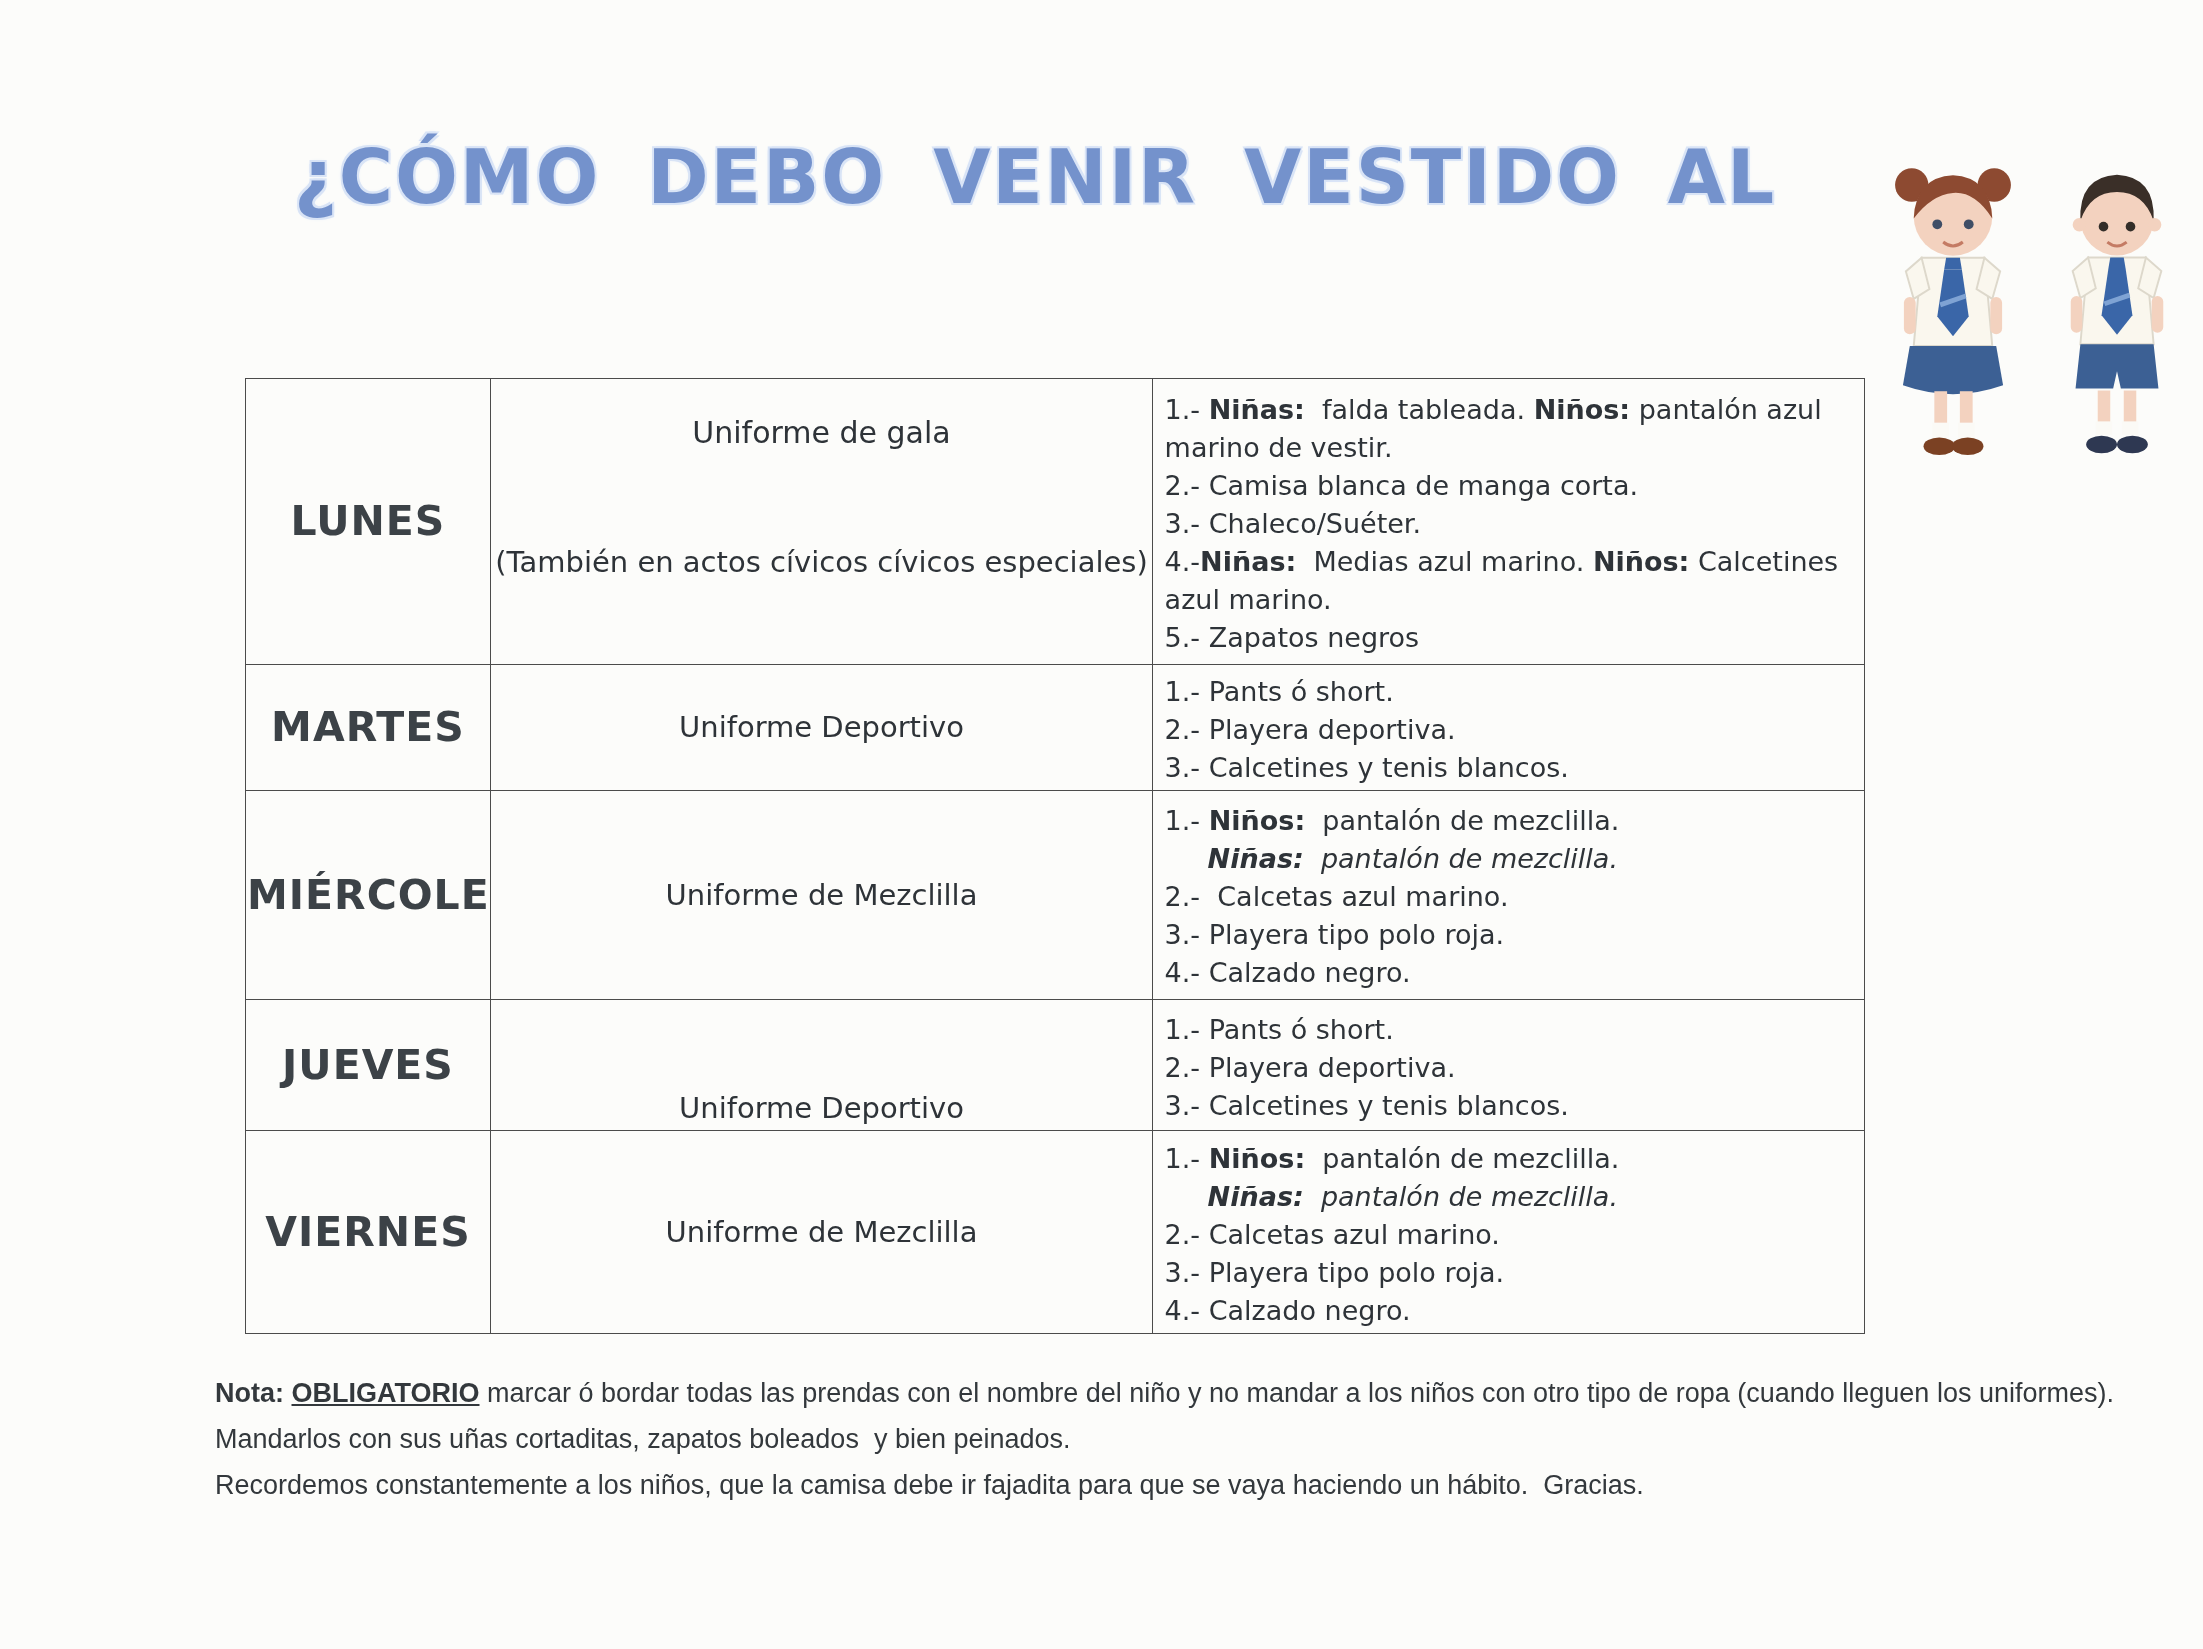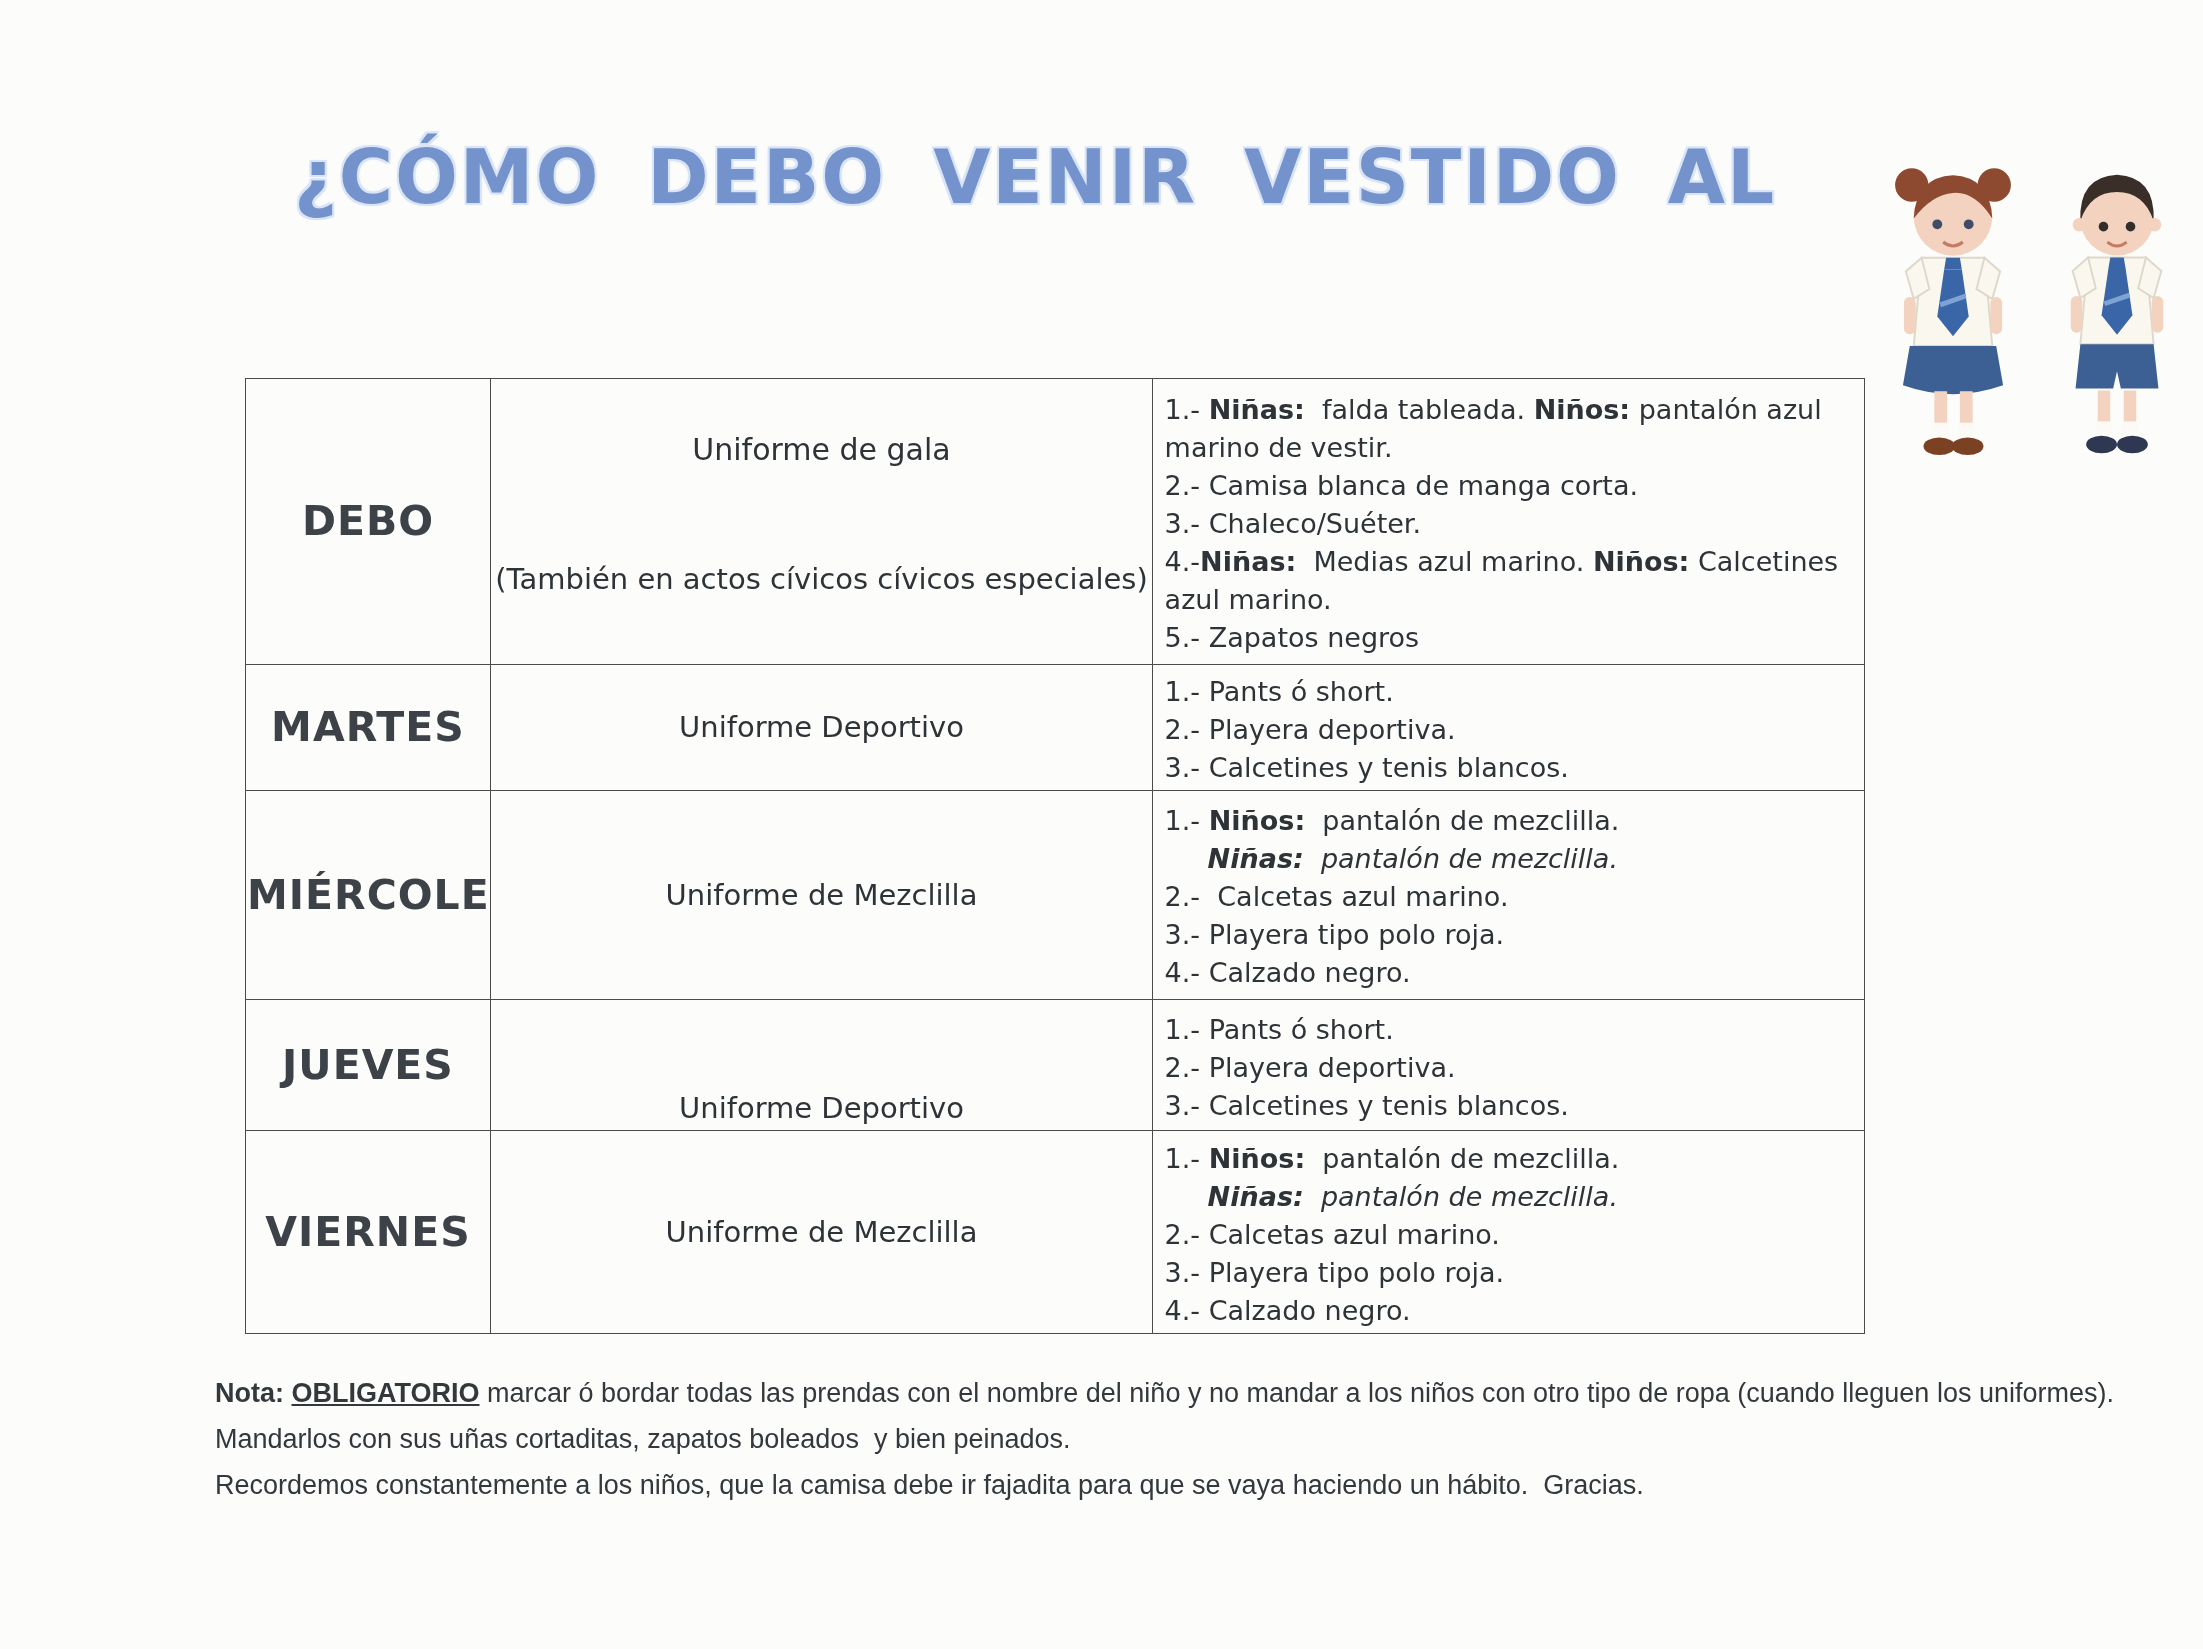--- a/index.html
+++ b/index.html
@@ -70,21 +70,21 @@
   td.day{
     text-align:center;
     font-size:41px;
     font-weight:bold;
     letter-spacing:1px;
     color:#3c4247;
   }
   td.uni{text-align:center;font-size:29px;color:#2e3338;}
   td.uni .uni-main{font-weight:normal;}
   tr.r0 td.uni{vertical-align:top;}
-  tr.r0 td.uni .uni-main{font-weight:400;font-size:30px;margin-top:52px;}
+  tr.r0 td.uni .uni-main{font-weight:400;font-size:30px;margin-top:35px;}
   tr.r0 td.uni .uni-note{font-size:29px;margin-top:95px;}
   tr.r3 td.uni{vertical-align:bottom;padding-bottom:5.8px;}
 
   td.det{
     vertical-align:top;
     padding:4.9px 7.8px 0 11.6px;
   }
   .dl{
     font-size:27px;
     line-height:38px;
@@ -167,21 +167,21 @@
   </div>
 
   <table class="sched">
     <colgroup>
         <col class="c-day">
         <col class="c-uni">
         <col class="c-det">
       </colgroup>
     <tbody>
       <tr class="r0">
-        <td class="day"><span>DEBO</span></td>
+        <td class="day"><span>LUNES</span></td>
         <td class="uni">
           <div class="uni-main">Uniforme de gala</div>
           <div class="uni-note">(También en actos cívicos cívicos especiales)</div>
         </td>
         <td class="det">
           <div class="dl"><span>1.- </span><span class="seg-b">Niñas:</span><span>  falda tableada. </span><span class="seg-b">Niños:</span><span> pantalón azul marino de vestir.</span></div>
           <div class="dl"><span>2.- Camisa blanca de manga corta.</span></div>
           <div class="dl"><span>3.- Chaleco/Suéter.</span></div>
           <div class="dl"><span>4.-</span><span class="seg-b">Niñas:</span><span>  Medias azul marino. </span><span class="seg-b">Niños:</span><span> Calcetines azul marino.</span></div>
           <div class="dl"><span>5.- Zapatos negros</span></div>

